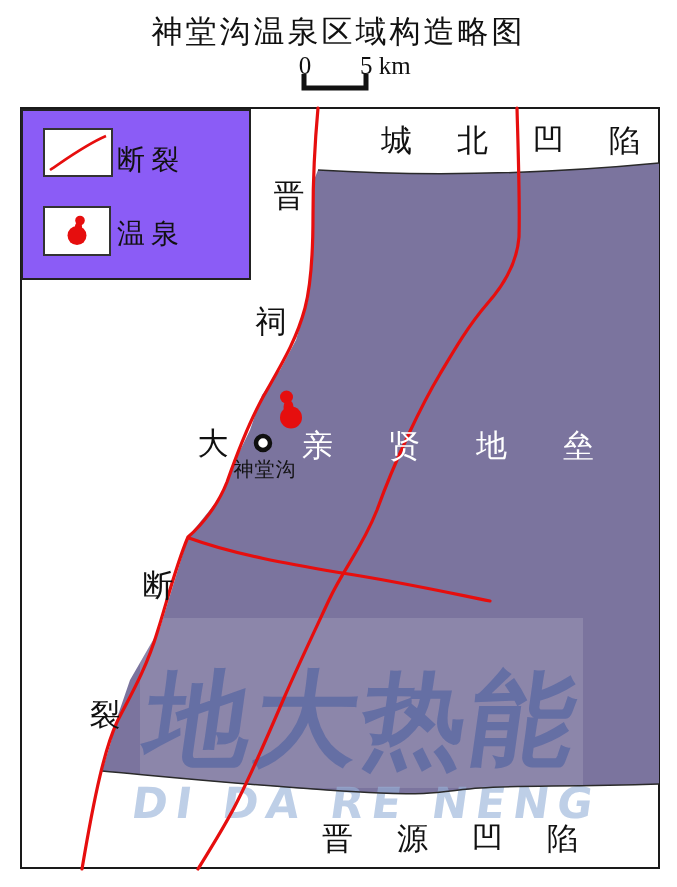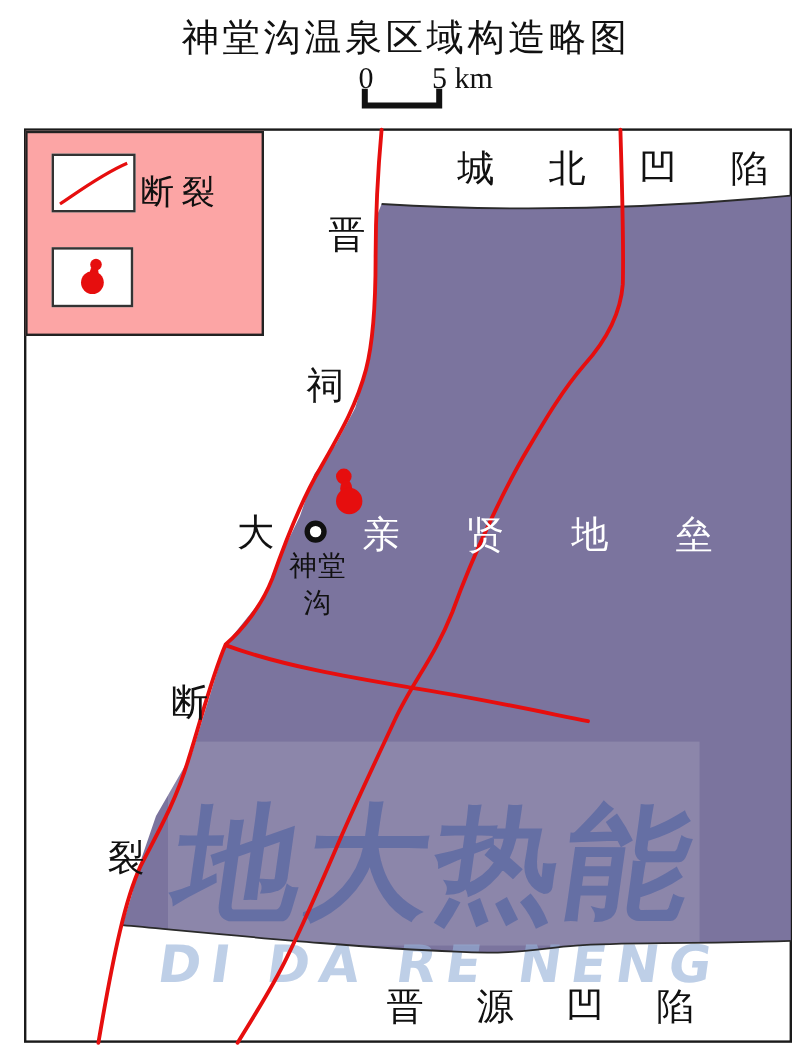--- a/index.html
+++ b/index.html
@@ -9,24 +9,24 @@
   }
   .abs{position:absolute;}
   .title{
     left:0;right:0;top:11px;text-align:center;
     font-size:31px;letter-spacing:3px;color:#111;
   }
   .scale-num{top:52px;font-size:25px;color:#111;}
   .char-row{display:flex;justify-content:space-between;font-size:31px;line-height:33px;}
   .char-row.white{color:#ffffff;}
   .fault-char{width:34px;height:34px;font-size:31px;line-height:33px;text-align:center;color:#111;}
-  .spring-label{font-size:23px;letter-spacing:1px;text-align:center;color:#111;}
+  .spring-label{font-size:20px;letter-spacing:1px;text-align:center;color:#111;}
   .legend{
     left:21px;top:109px;width:195px;height:167px;
-    background:#fca5a5;border:2px solid #222;
+    background:#8b5cf6;border:2px solid #222;padding-left:31px;
   }
   .legend-sample{position:absolute;left:20px;background:#fff;border:2px solid #333;}
   .legend-label{position:absolute;left:94px;font-size:28px;letter-spacing:6px;color:#111;}
   svg text{font-family:"DejaVu Sans","Liberation Sans",sans-serif;}
 </style>
 </head>
 <body>
 
 <div class="stage">
 
@@ -124,15 +124,16 @@
 
     <div class="legend-sample" style="top:95px;width:64px;height:46px;">
       <svg width="64" height="46" viewBox="0 0 64 46">
         <g fill="#e60e0e">
           <circle cx="35" cy="12.5" r="4.8"></circle>
           <ellipse cx="33.5" cy="19" rx="3.6" ry="5"></ellipse>
           <circle cx="32" cy="27.5" r="9.5"></circle>
         </g>
       </svg>
     </div>
+    <div class="legend-label" style="top:104px;">温泉</div>
   </div>
 
 </div>
 
 </body></html>

